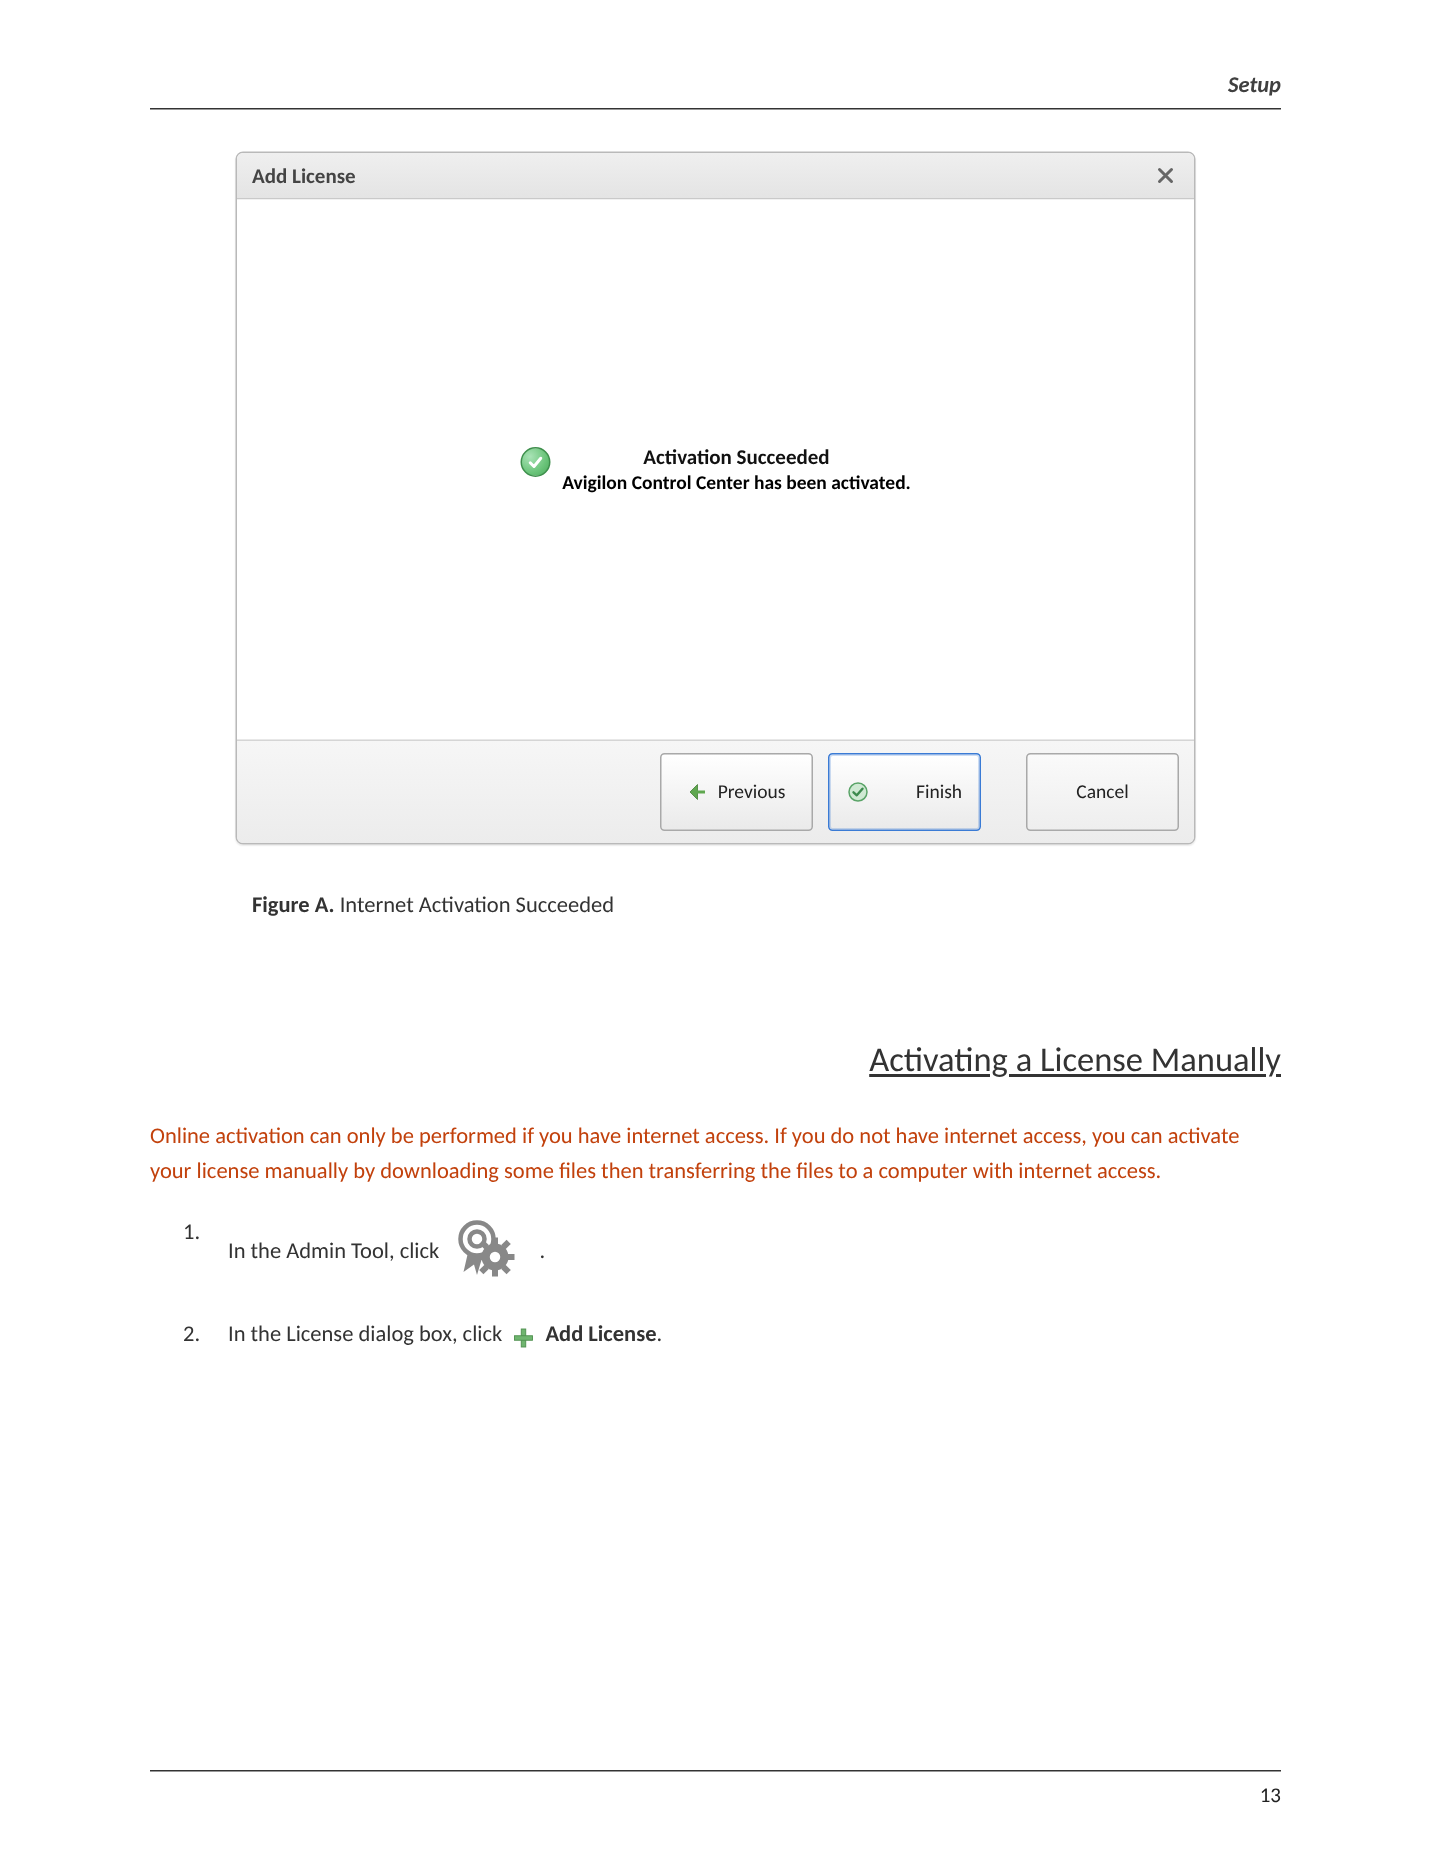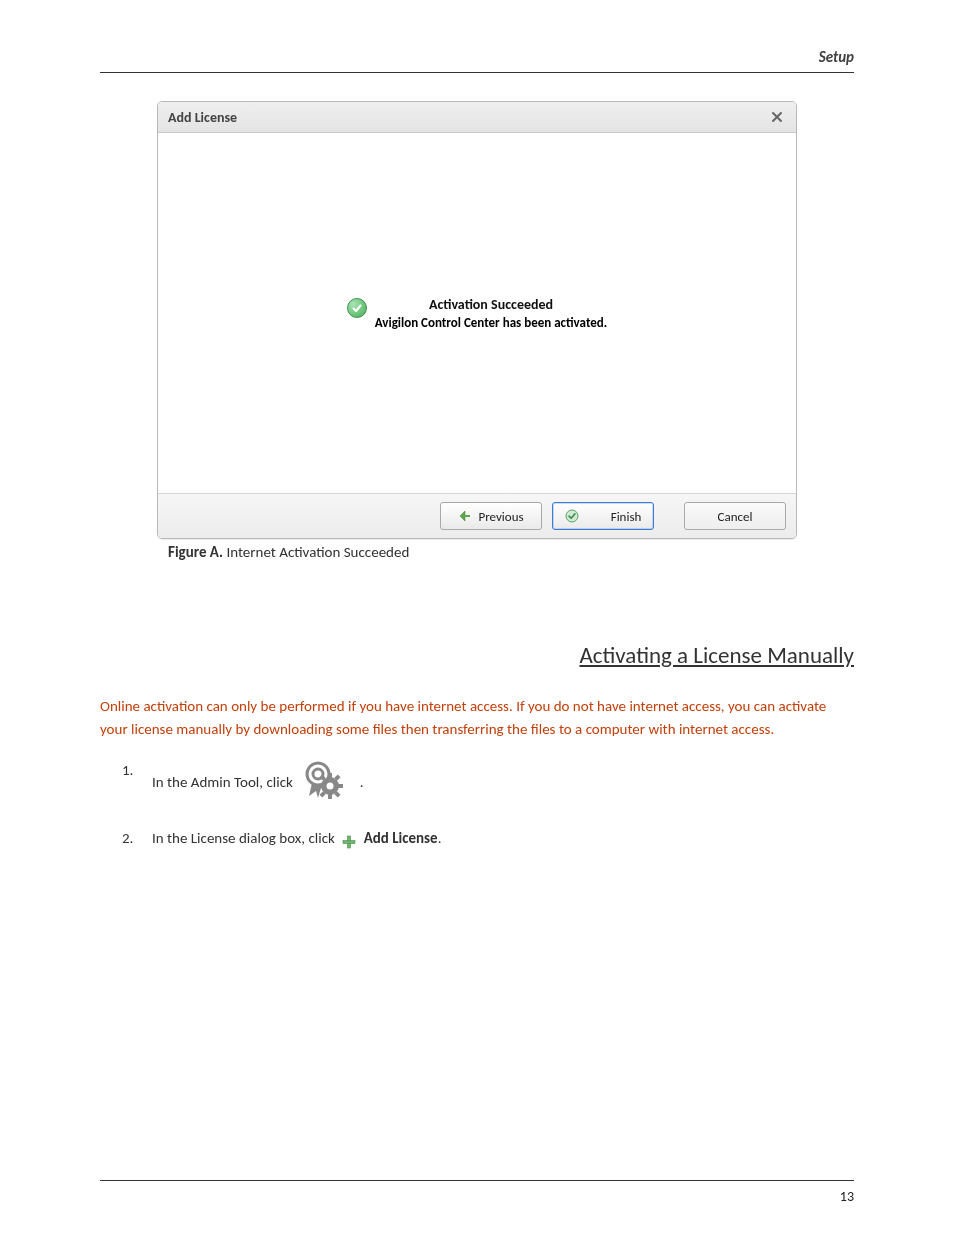--- a/index.html
+++ b/index.html
@@ -121,38 +121,38 @@
     border: 1px solid #a9a9a9;
     border-radius: 3px;
     background: linear-gradient(#ffffff, #eaeaea);
     font-size: 13px;
     display: flex;
     align-items: center;
     justify-content: center;
     gap: 6px;
     cursor: pointer;
     color: #222;
-    padding: 0 8px;
+    padding: 12px 8px;
   }
   .btn.secondary {
     background: linear-gradient(#fafafa, #eeeeee);
     margin-left: 20px;
   }
   .btn.default-btn {
     border-color: #3a7bd5;
     box-shadow: 0 0 0 1px rgba(58,123,213,0.25) inset;
     gap: 32px;
   }
   .arrow-back svg, .check-mini svg { display:block; }
 
   
   .figure-caption {
     font-size: 15px;
     color: #333;
-    margin-top: 4px;
+    margin-top: 32px;
     margin-left: 68px;
   }
   .figure-caption b { font-weight: 700; }
 
   .section-title {
     font-size: 23px;
     color: #333;
     text-decoration: underline;
     margin-top: 80px;
     margin-bottom: 26px;

